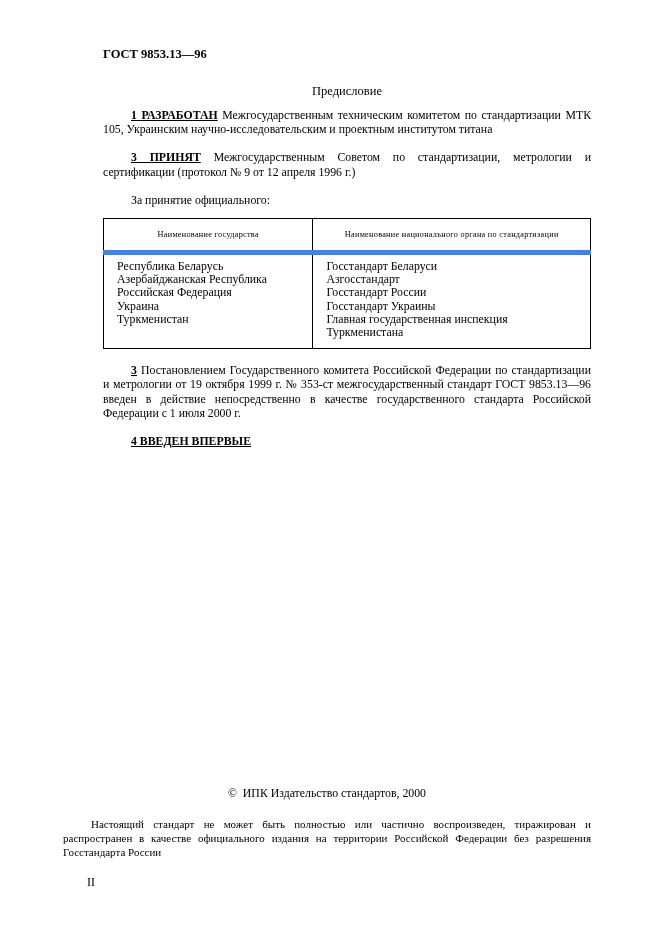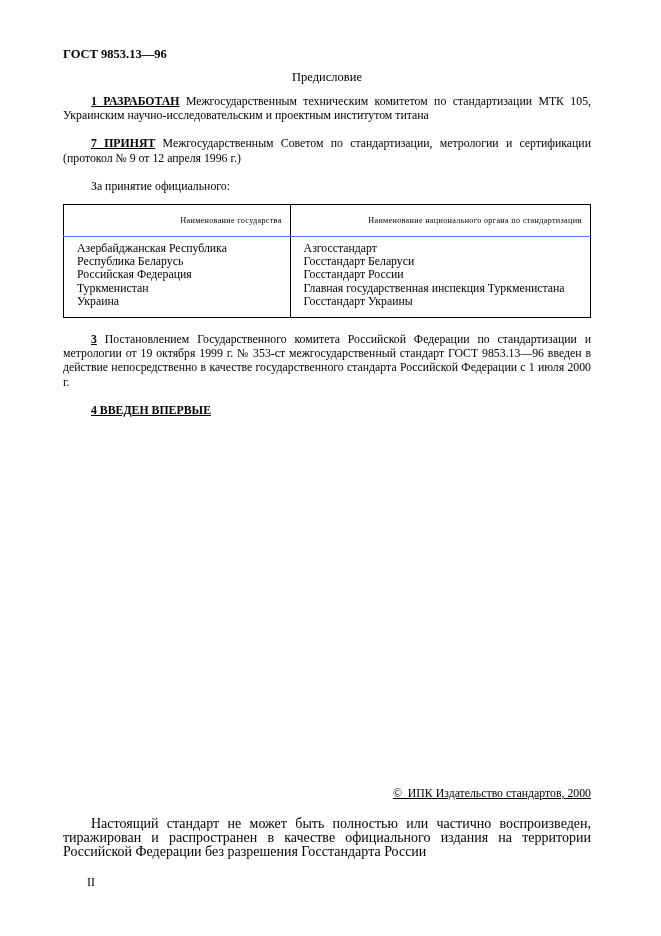--- a/index.html
+++ b/index.html
@@ -8,59 +8,60 @@
     width: 661px; height: 936px;
     background: #ffffff;
     color: #000000;
     font-family: "Liberation Serif", "DejaVu Serif", serif;
   }
   .page {
     position: relative;
     width: 652px; height: 936px;
     background: #ffffff;
     overflow: hidden;
+    padding-left: 40px;
   }
   .content { padding: 47px 61px 0 63px; }
   .doc-number { font-weight: bold; font-size: 12.5px; }
   .title {
     font-size: 12.5px; font-weight: normal;
-    text-align: center; margin: 8px 0 4px 0;
+    text-align: center; margin: 22px 0 4px 0;
   }
   .para {
     font-size: 11.8px; line-height: 14.2px;
     text-align: justify; text-indent: 28px;
     margin: 9px 0 0 0;
   }
   .lead { font-weight: bold; text-decoration: underline; }
   .vote-table {
     width: 100%; border-collapse: collapse;
     border: 1px solid #000; margin-top: 11px;
     font-size: 11.8px; table-layout: fixed;
   }
   .vote-table th {
     font-weight: normal; font-size: 8.2px;
     letter-spacing: 0.3px;
-    text-align: right; vertical-align: middle;
-    border-bottom: 1px solid #3b82f6;
+    text-align: center; vertical-align: middle;
+    border-bottom: 5px solid #3b82f6;
     padding: 11px 8px;
   }
   .vote-table th:first-child, .vote-table td:first-child {
     border-right: 1px solid #000; width: 43%;
   }
   .vote-table td {
     padding: 0 13px; line-height: 13.2px; vertical-align: top;
   }
   .vote-table tbody tr:first-child td { padding-top: 5px; }
   .vote-table tbody tr:last-child td { padding-bottom: 9px; }
   .para-spaced { margin-top: 14px; }
   .bold-para { font-weight: bold; text-decoration: underline; }
   .footer { position: absolute; left: 63px; right: 61px; top: 786px; }
-  .copyright { text-align: right; font-size: 11.8px; white-space: pre-wrap; text-decoration: underline; }
+  .copyright { text-align: center; font-size: 11.8px; white-space: pre-wrap; }
   .disclaimer {
-    font-size: 14px; line-height: 14.2px;
+    font-size: 11px; line-height: 14.2px;
     text-align: justify; text-indent: 28px;
     margin-top: 16px;
   }
   .page-number { font-size: 12px; margin-top: 15px; margin-left: 24px; }
 </style>
 </head>
 <body>
 
 <div class="page">
   <div class="content">
@@ -69,53 +70,53 @@
 
     <div class="title">Предисловие</div>
 
     <p class="para">
       <span class="lead">1 РАЗРАБОТАН</span>
       <span>Межгосударственным техническим комитетом по стандартизации МТК 105, Украинским научно-исследовательским и проектным институтом титана</span>
     </p>
 
 
     <p class="para para-spaced">
-      <span class="lead">7 ПРИНЯТ</span>
+      <span class="lead">3 ПРИНЯТ</span>
       <span>Межгосударственным Советом по стандартизации, метрологии и сертификации (протокол № 9 от 12 апреля 1996 г.)</span>
     </p>
 
     <p class="para para-spaced">За принятие официального:</p>
 
     <table class="vote-table">
       <thead>
         <tr>
           <th>Наименование государства</th>
           <th>Наименование национального органа по стандартизации</th>
         </tr>
       </thead>
       <tbody>
         <tr>
+          <td>Республика Беларусь</td>
+          <td>Госстандарт Беларуси</td>
+        </tr>
+        <tr>
           <td>Азербайджанская Республика</td>
           <td>Азгосстандарт</td>
-        </tr>
-        <tr>
-          <td>Республика Беларусь</td>
-          <td>Госстандарт Беларуси</td>
         </tr>
         <tr>
           <td>Российская Федерация</td>
           <td>Госстандарт России</td>
         </tr>
         <tr>
+          <td>Украина</td>
+          <td>Госстандарт Украины</td>
+        </tr>
+        <tr>
           <td>Туркменистан</td>
           <td>Главная государственная инспекция Туркменистана</td>
-        </tr>
-        <tr>
-          <td>Украина</td>
-          <td>Госстандарт Украины</td>
         </tr>
       </tbody>
     </table>
 
     <p class="para para-spaced">
       <span class="lead">3</span>
       <span>Постановлением Государственного комитета Российской Федерации по стандартизации и метрологии от 19 октября 1999 г. № 353-ст межгосударственный стандарт ГОСТ 9853.13—96 введен в действие непосредственно в качестве государственного стандарта Российской Федерации с 1 июля 2000 г.</span>
     </p>
 
     <p class="para para-spaced bold-para">4 ВВЕДЕН ВПЕРВЫЕ</p>

